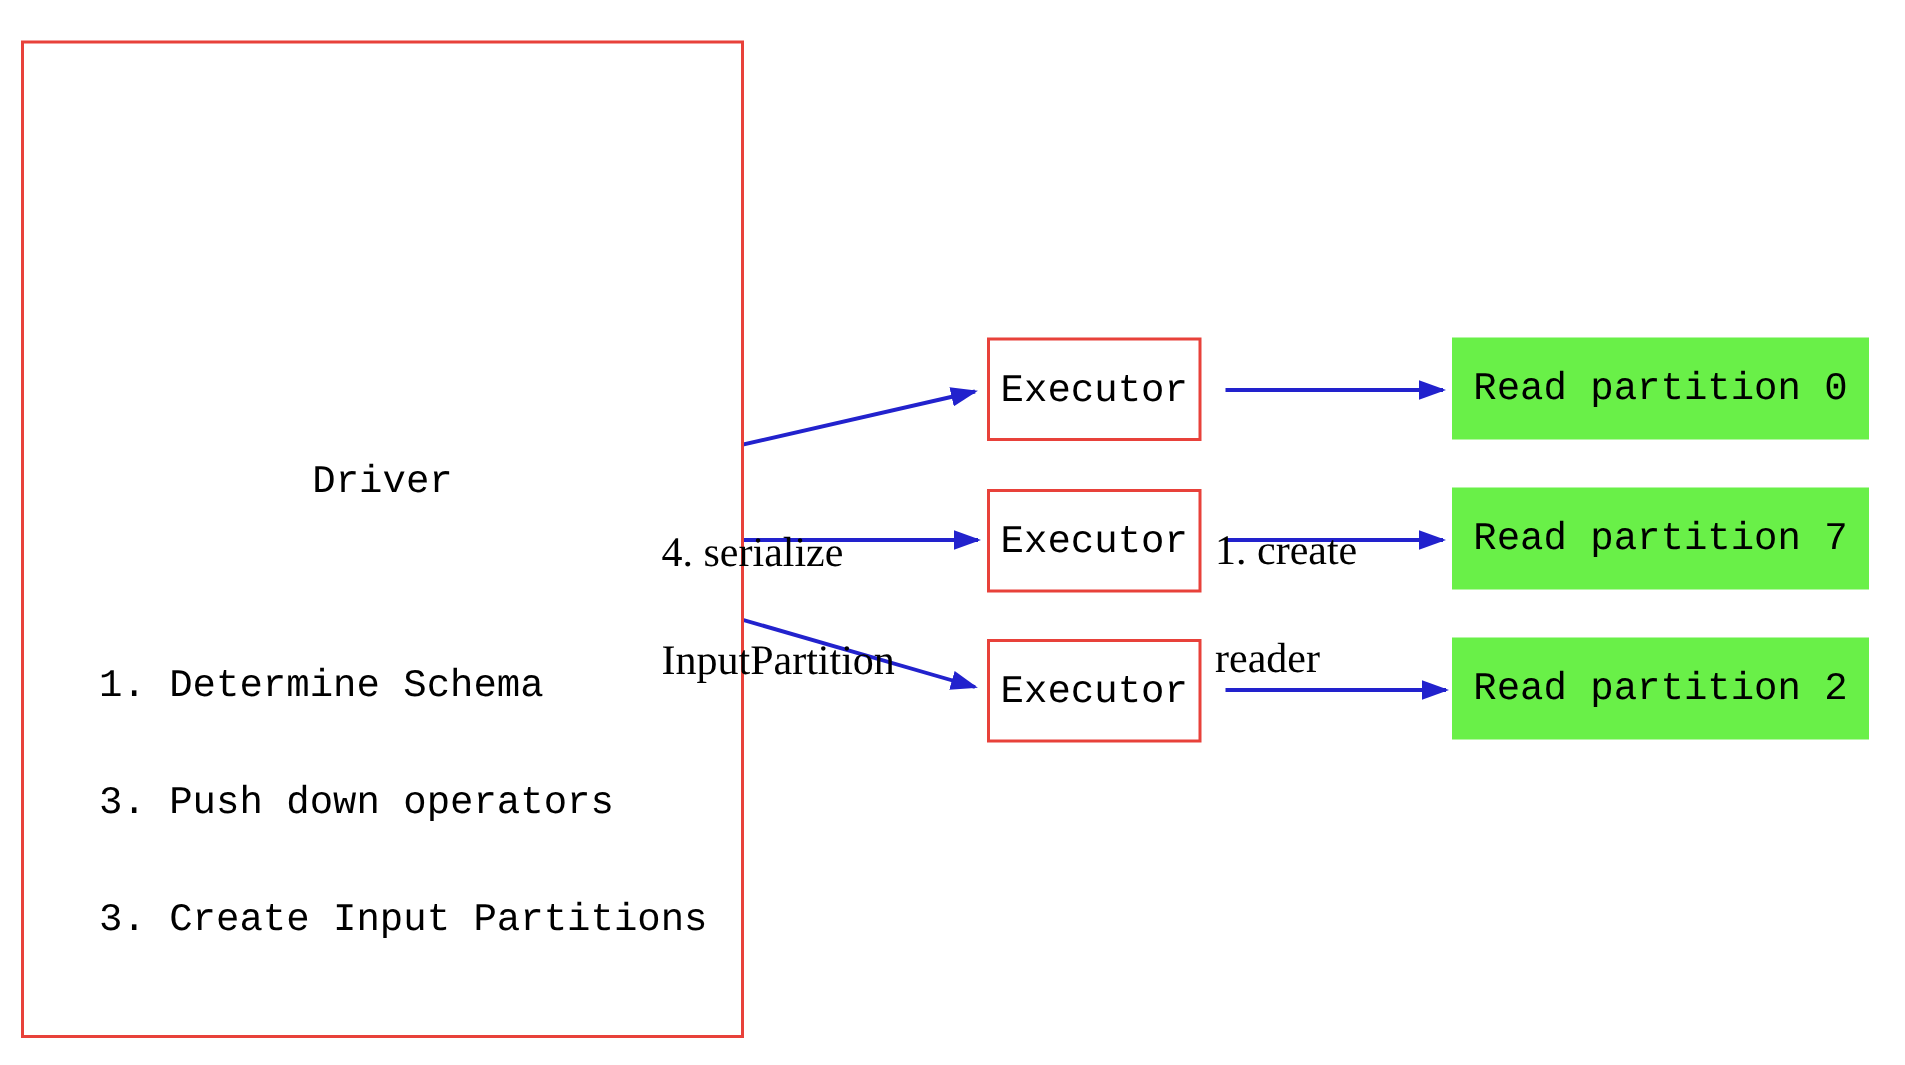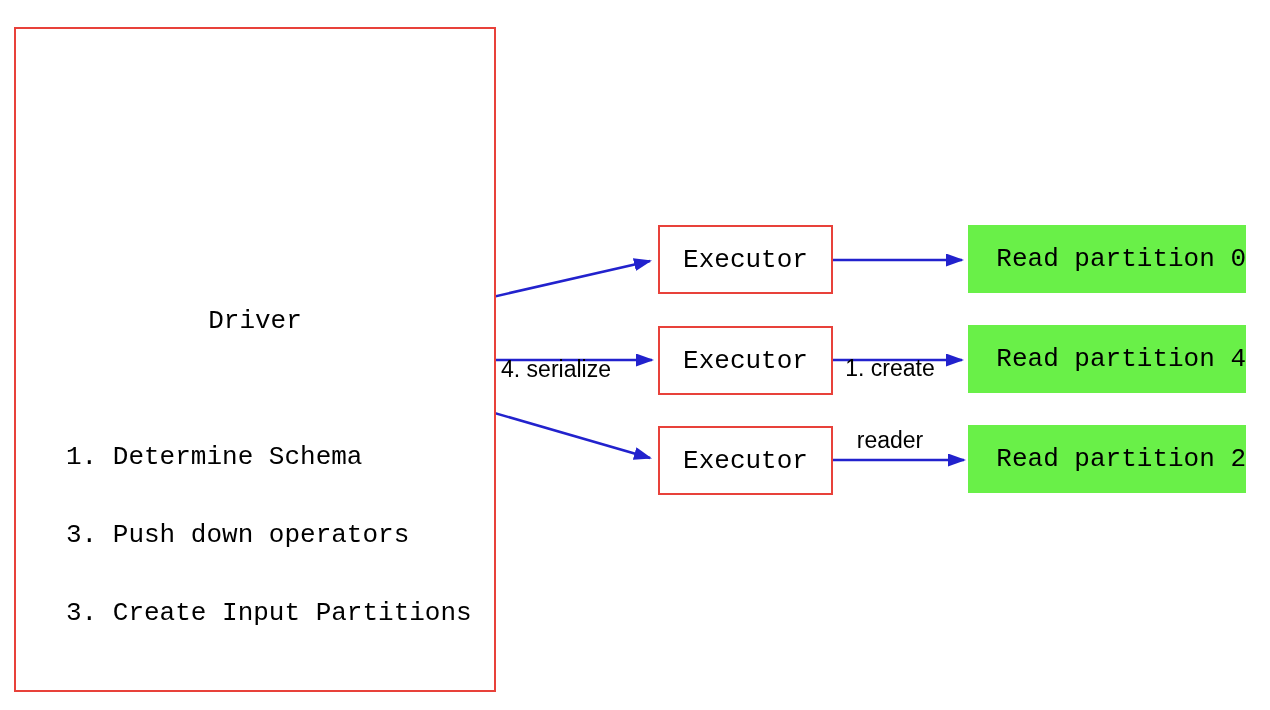--- a/index.html
+++ b/index.html
@@ -45,46 +45,45 @@
   .driver-steps {
     position: absolute;
     left: 17px; top: 363px;
     font-size: 26px; line-height: 26px;
     color: var(--text);
     white-space: pre;
     margin-left: 33px;
   }
   .executor {
     position: absolute;
-    left: 658px; width: 175px; height: 69px;
+    left: 658px; width: 143px; height: 69px;
     border: 2px solid var(--box-border);
     background: var(--background);
     display: flex; align-items: center; justify-content: center;
     font-size: 26px; color: var(--text);
     white-space: pre;
   }
   .e0 { top: 225px; }
   .e1 { top: 326px; }
   .e2 { top: 426px; }
   .partition {
     position: absolute;
     left: 968px; width: 278px; height: 68px;
     background: var(--partition-fill);
-    display: flex; align-items: center; justify-content: flex-end;
+    display: flex; align-items: center; justify-content: center;
     font-size: 26px; color: var(--text);
     white-space: pre;
   }
   .p0 { top: 225px; }
   .p1 { top: 325px; }
   .p2 { top: 425px; }
   .edge-label {
     position: absolute;
-    text-align: center;
-    font-family: Liberation Sans, sans-serif;
-    font-size: 23px; line-height: 24px;
+    font-family: Liberation Serif, serif;
+    font-size: 28px; line-height: 24px;
     color: var(--text);
     white-space: pre;
   }
   .label-serialize { left: 441px; top: 309px; width: 230px; }
   .label-reader   { left: 810px; top: 308px; width: 160px; }
 </style>
 </head>
 <body>
 
 <div class="canvas">
@@ -119,27 +118,28 @@
     <span>Executor</span>
   </div>
   <div class="executor e2 mono">
     <span>Executor</span>
   </div>
 
   <div class="partition p0 mono">
     <span>Read partition 0</span>
   </div>
   <div class="partition p1 mono">
-    <span>Read partition 4</span>
+    <span>Read partition 7</span>
   </div>
   <div class="partition p2 mono">
     <span>Read partition 2</span>
   </div>
 
   <div class="edge-label label-serialize">
     <div>4. serialize</div>
+    <div>InputPartition</div>
   </div>
   <div class="edge-label label-reader">
     <div>1. create</div>
     <div>reader</div>
   </div>
 
 </div>
 
 </body></html>

